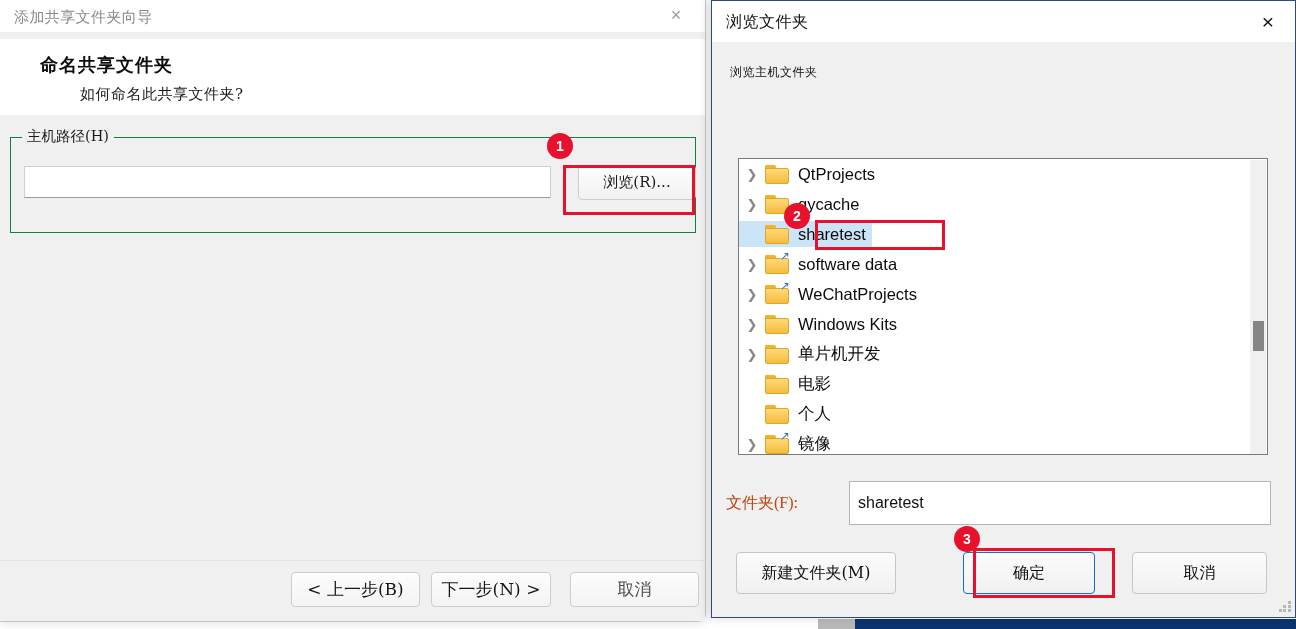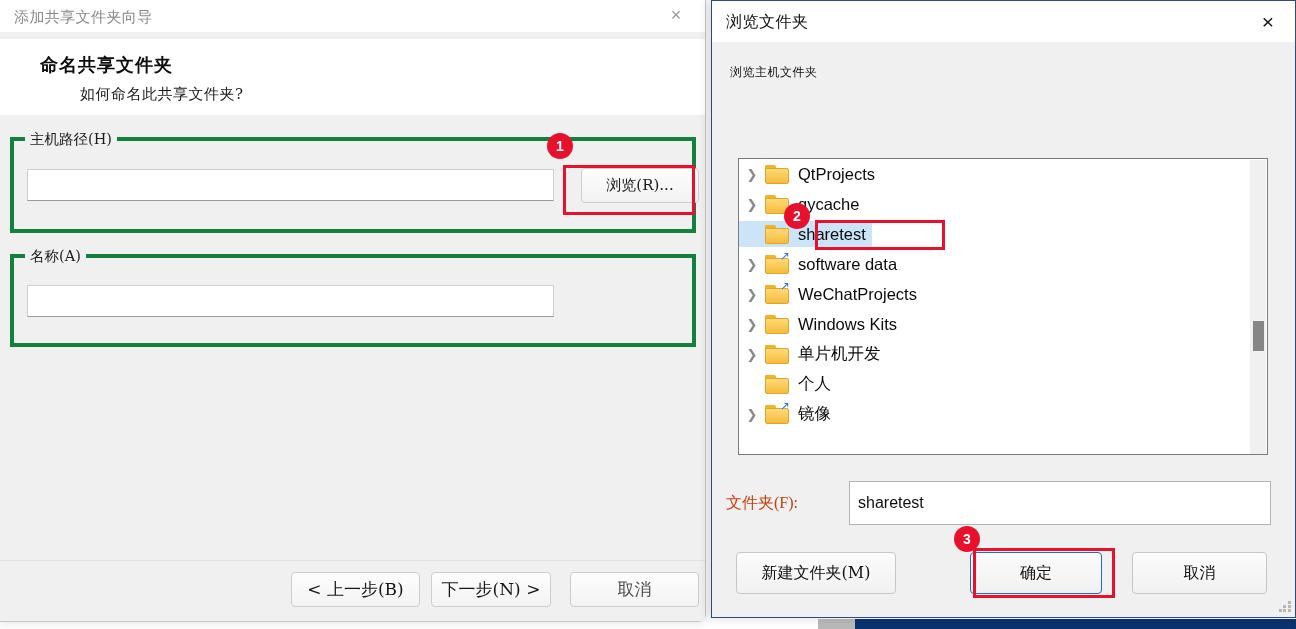--- a/index.html
+++ b/index.html
@@ -67,21 +67,21 @@
     font-family: "DejaVu Serif", "Liberation Serif", serif;
     font-size: 15px; color: #1a1a1a; letter-spacing: .5px;
   }
   #wizard-body {
     position: absolute; left: 0; top: 119px; width: 100%; bottom: 60px;
     background: #f0f0f0;
   }
 
   .groupbox {
     position: absolute;
-    border: 4px solid #15803d;
+    border: 1px solid #15803d;
     box-sizing: border-box;
   }
   .groupbox > .legend {
     position: absolute; top: -11px; left: 11px;
     background: #f0f0f0; padding: 0 5px;
     font-size: 14.5px; color: #1c1c1c;
     font-family: "DejaVu Serif", "Liberation Serif", serif;
     white-space: nowrap;
   }
   #gb-hostpath { left: 10px; top: 22px; width: 686px; height: 96px; }
@@ -265,21 +265,21 @@
     background: linear-gradient(#fbfbfb, #f1f1f1);
     border: 1px solid #c6c6c6;
     border-radius: 4px;
     box-sizing: border-box;
     display: flex; align-items: center; justify-content: center;
     font-family: "DejaVu Serif", "Liberation Serif", serif;
     font-size: 16px; color: #121212;
     cursor: default; white-space: nowrap;
   }
   #btn-newfolder { left: 24px; width: 160px; }
-  #btn-ok       { left: 258px; width: 132px; border-color: #1b6ec2; }
+  #btn-ok       { left: 251px; width: 132px; border-color: #1b6ec2; }
   #btn-dlgcancel{ left: 420px; width: 135px; }
 
   #hl-sharetest { left: 815px; top: 220px; width: 130px; height: 30px; }
   #hl-ok        { left: 973px; top: 548px; width: 142px; height: 50px; }
 
   #resize-grip {
     position: absolute; right: 4px; bottom: 4px; width: 12px; height: 12px;
     opacity: .55;
   }
   #resize-grip i {
@@ -306,24 +306,20 @@
   </div>
 
   <div id="wizard-body">
 
     <div class="groupbox" id="gb-hostpath">
       <span class="legend">主机路径(H)</span>
       <div class="textbox" id="hostpath-input"></div>
       <div class="btn" id="browse-btn">浏览(R)...</div>
     </div>
 
-    <div class="groupbox" id="gb-name">
-      <span class="legend">名称(A)</span>
-      <div class="textbox" id="name-input"></div>
-    </div>
 
   </div>
 
   <div id="wizard-footer">
     <div class="foot-btn" id="btn-back">&lt; 上一步(B)</div>
     <div class="foot-btn" id="btn-next">下一步(N) &gt;</div>
     <div class="foot-btn" id="btn-cancel">取消</div>
   </div>
 
 </div>
@@ -402,20 +398,30 @@
           </div>
         </div>
         <div class="tree-row">
           <div class="row-inner">
             <span class="chevron">❯</span>
             <span class="folder-ico">
               <span class="tab"></span>
               <span class="body"></span>
             </span>
             <span class="tree-label">单片机开发</span>
+          </div>
+        </div>
+        <div class="tree-row">
+          <div class="row-inner">
+            <span class="chevron empty">❯</span>
+            <span class="folder-ico">
+              <span class="tab"></span>
+              <span class="body"></span>
+            </span>
+            <span class="tree-label">电影</span>
           </div>
         </div>
         <div class="tree-row">
           <div class="row-inner">
             <span class="chevron empty">❯</span>
             <span class="folder-ico">
               <span class="tab"></span>
               <span class="body"></span>
             </span>
             <span class="tree-label">个人</span>

